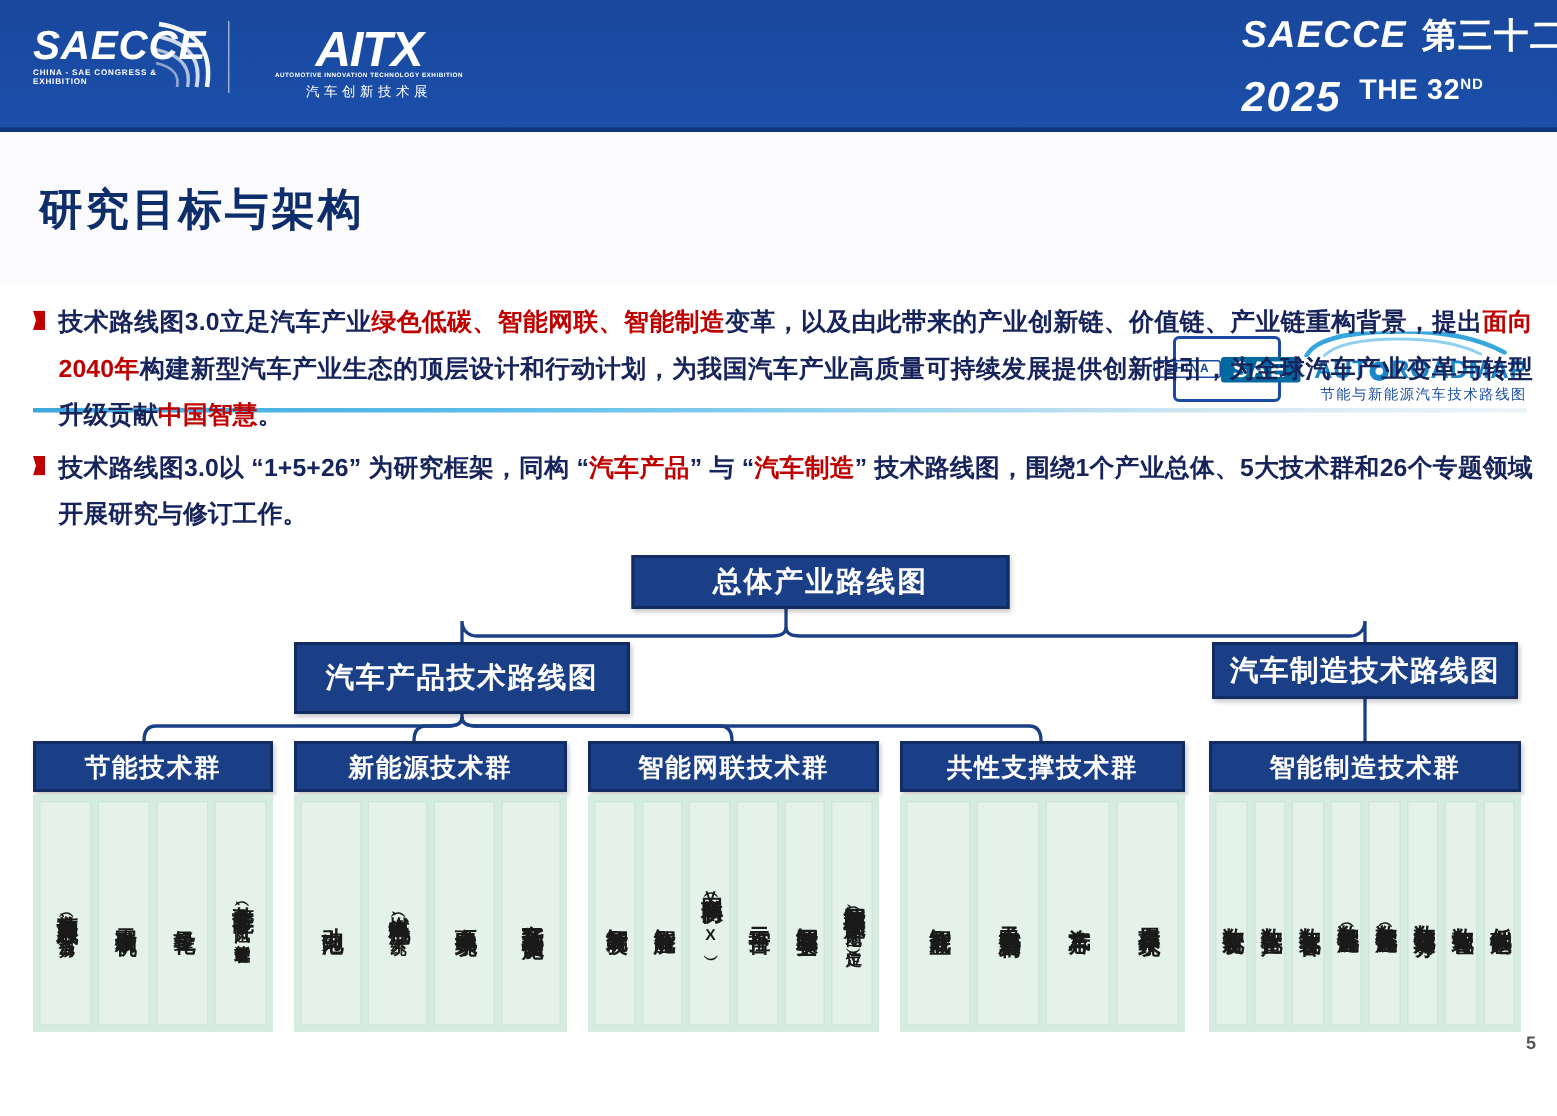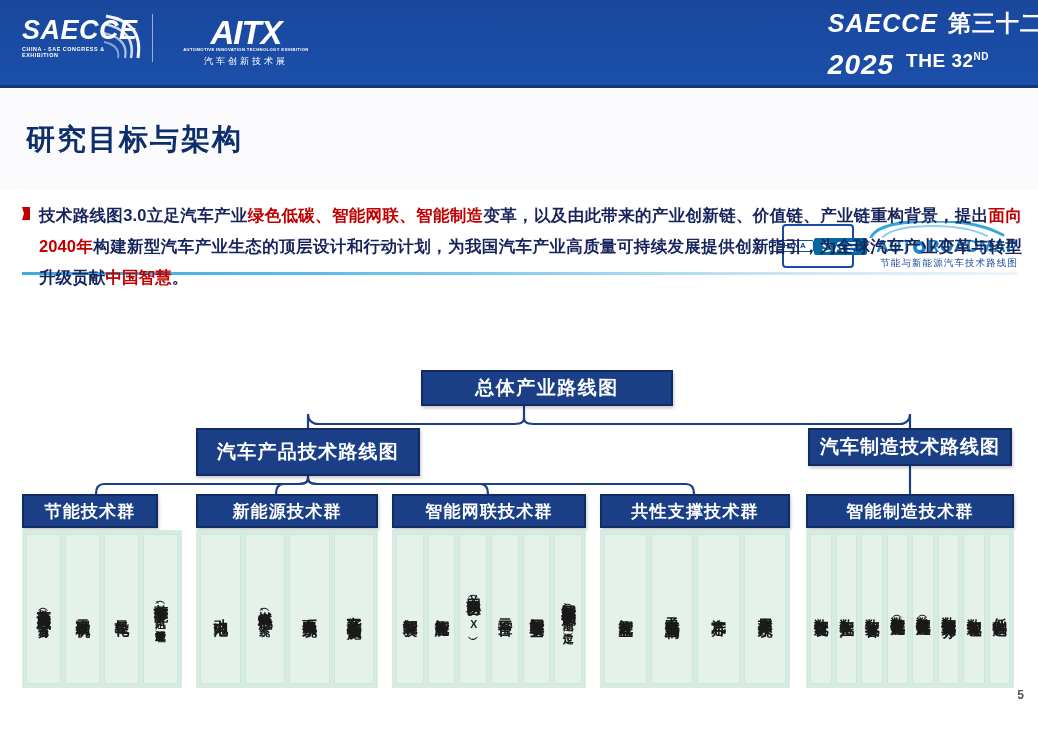--- a/index.html
+++ b/index.html
@@ -206,20 +206,24 @@
   </div>
 
   <div class="title-rule"></div>
 </div>
 
 <div class="body-text">
   <div class="bullet-row">
     <span class="bullet-mark"></span>
     <div class="para"><span>技术路线图3.0立足汽车产业</span><span class="hl">绿色低碳、智能网联、智能制造</span><span>变革，以及由此带来的产业创新链、价值链、产业链重构背景，提出</span><span class="hl">面向2040年</span><span>构建新型汽车产业生态的顶层设计和行动计划，为我国汽车产业高质量可持续发展提供创新指引，为全球汽车产业变革与转型升级贡献</span><span class="hl">中国智慧</span><span>。</span></div>
   </div>
+  <div class="bullet-row">
+    <span class="bullet-mark"></span>
+    <div class="para"><span>技术路线图3.0以 “1+5+26” 为研究框架，同构 “</span><span class="hl">汽车产品</span><span>” 与 “</span><span class="hl">汽车制造</span><span>” 技术路线图，围绕1个产业总体、5大技术群和26个专题领域开展研究与修订工作。</span></div>
+  </div>
 </div>
 
 <div class="diagram">
 
   <svg class="connectors">
     <g stroke="#1b3f86" stroke-width="2.2" fill="none">
 
       <path d="M524 44 L524 56"></path>
       <path d="M524 56 C524 62 518 62 512 62 L318 62 C312 62 308 58 308 52 L308 66"></path>
       <path d="M524 56 C524 62 530 62 536 62 L900 62 C906 62 910 58 910 52 L910 66"></path>
@@ -231,21 +235,21 @@
       <path d="M308 116 C308 122 314 122 320 122 L686 122 C692 122 694 126 694 132 L694 134"></path>
 
       <path d="M910 104 L910 134"></path>
     </g>
   </svg>
 
   <div class="node node-top">总体产业路线图</div>
   <div class="node node-prod">汽车产品技术路线图</div>
   <div class="node node-manu">汽车制造技术路线图</div>
 
-  <div class="grp-head" style="left:22px;top:132px;width:136px;font-family:Liberation Serif, serif;">节能技术群</div>
+  <div class="grp-head" style="left:22px;top:132px;width:160px;font-family:Liberation Serif, serif;">节能技术群</div>
   <div class="grp-body" style="left:22px;width:160px;">
       <div class="leaf">
         <span>高效动力总成</span>
         <span class="sm">（传统内燃机、混合动力）</span>
       </div>
       <div class="leaf">
         <span>零碳发动机</span>
       </div>
       <div class="leaf">
         <span>轻量化</span>

